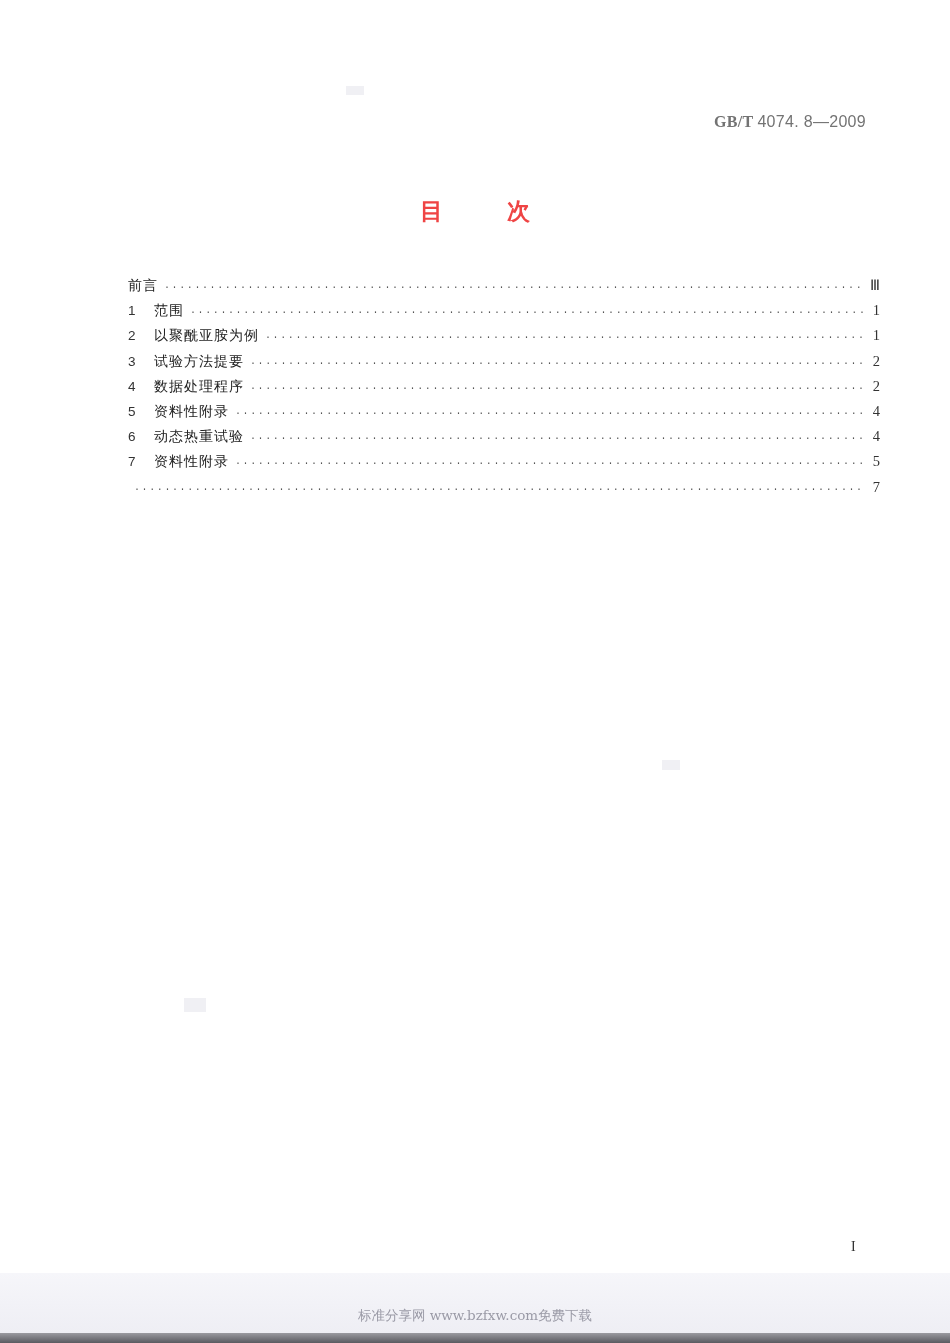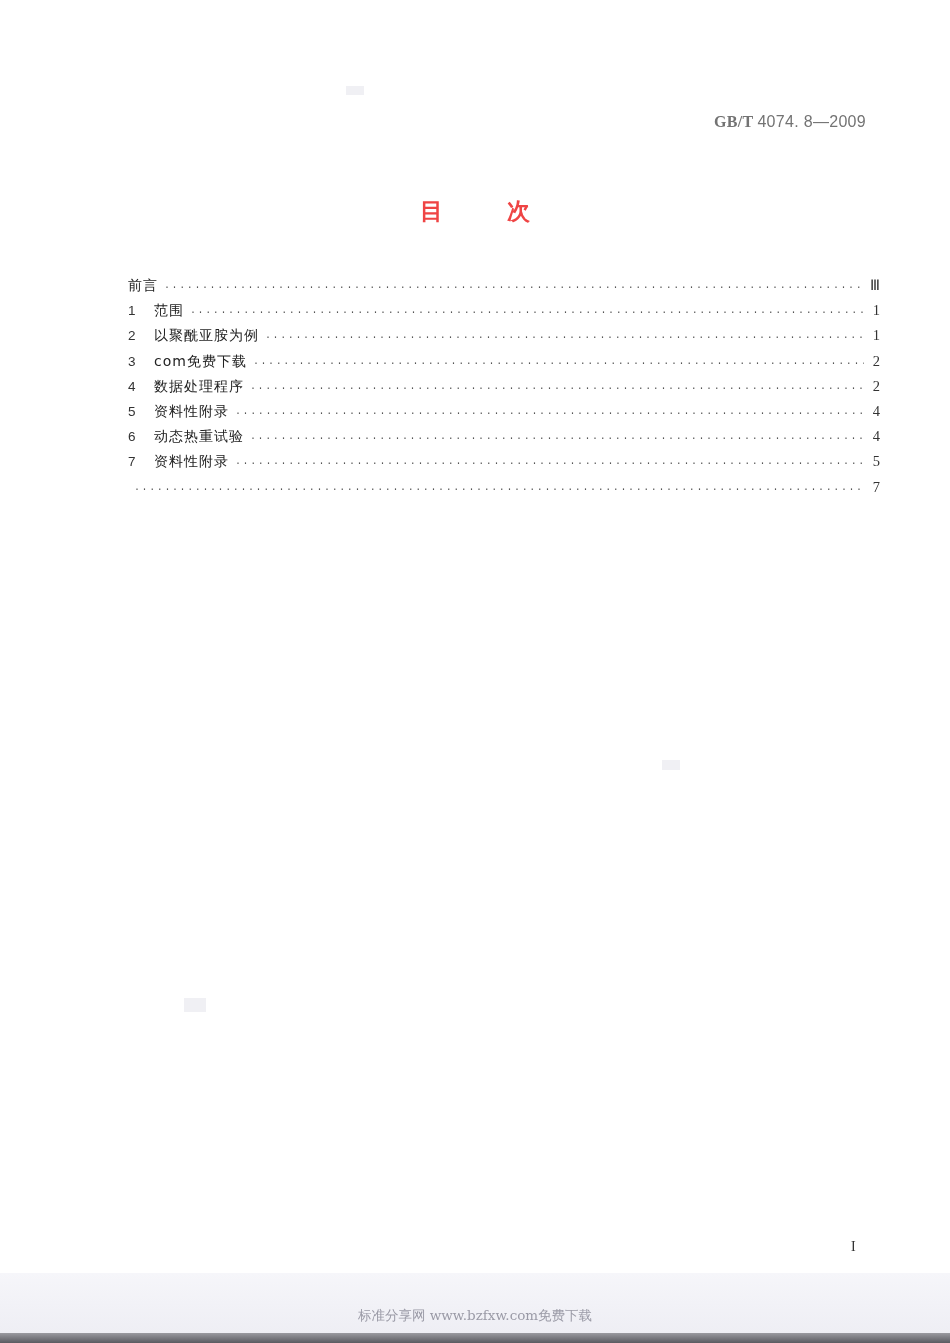--- a/index.html
+++ b/index.html
@@ -81,21 +81,21 @@
     <span class="toc-page">1</span>
   </div>
   <div class="toc-row">
     <span class="toc-num">2</span>
     <span class="toc-label">以聚酰亚胺为例</span>
     <span class="toc-leader"></span>
     <span class="toc-page">1</span>
   </div>
   <div class="toc-row">
     <span class="toc-num">3</span>
-    <span class="toc-label">com免费下载</span>
+    <span class="toc-label">试验方法提要</span>
     <span class="toc-leader"></span>
     <span class="toc-page">2</span>
   </div>
   <div class="toc-row">
     <span class="toc-num">4</span>
     <span class="toc-label">数据处理程序</span>
     <span class="toc-leader"></span>
     <span class="toc-page">2</span>
   </div>
   <div class="toc-row">

